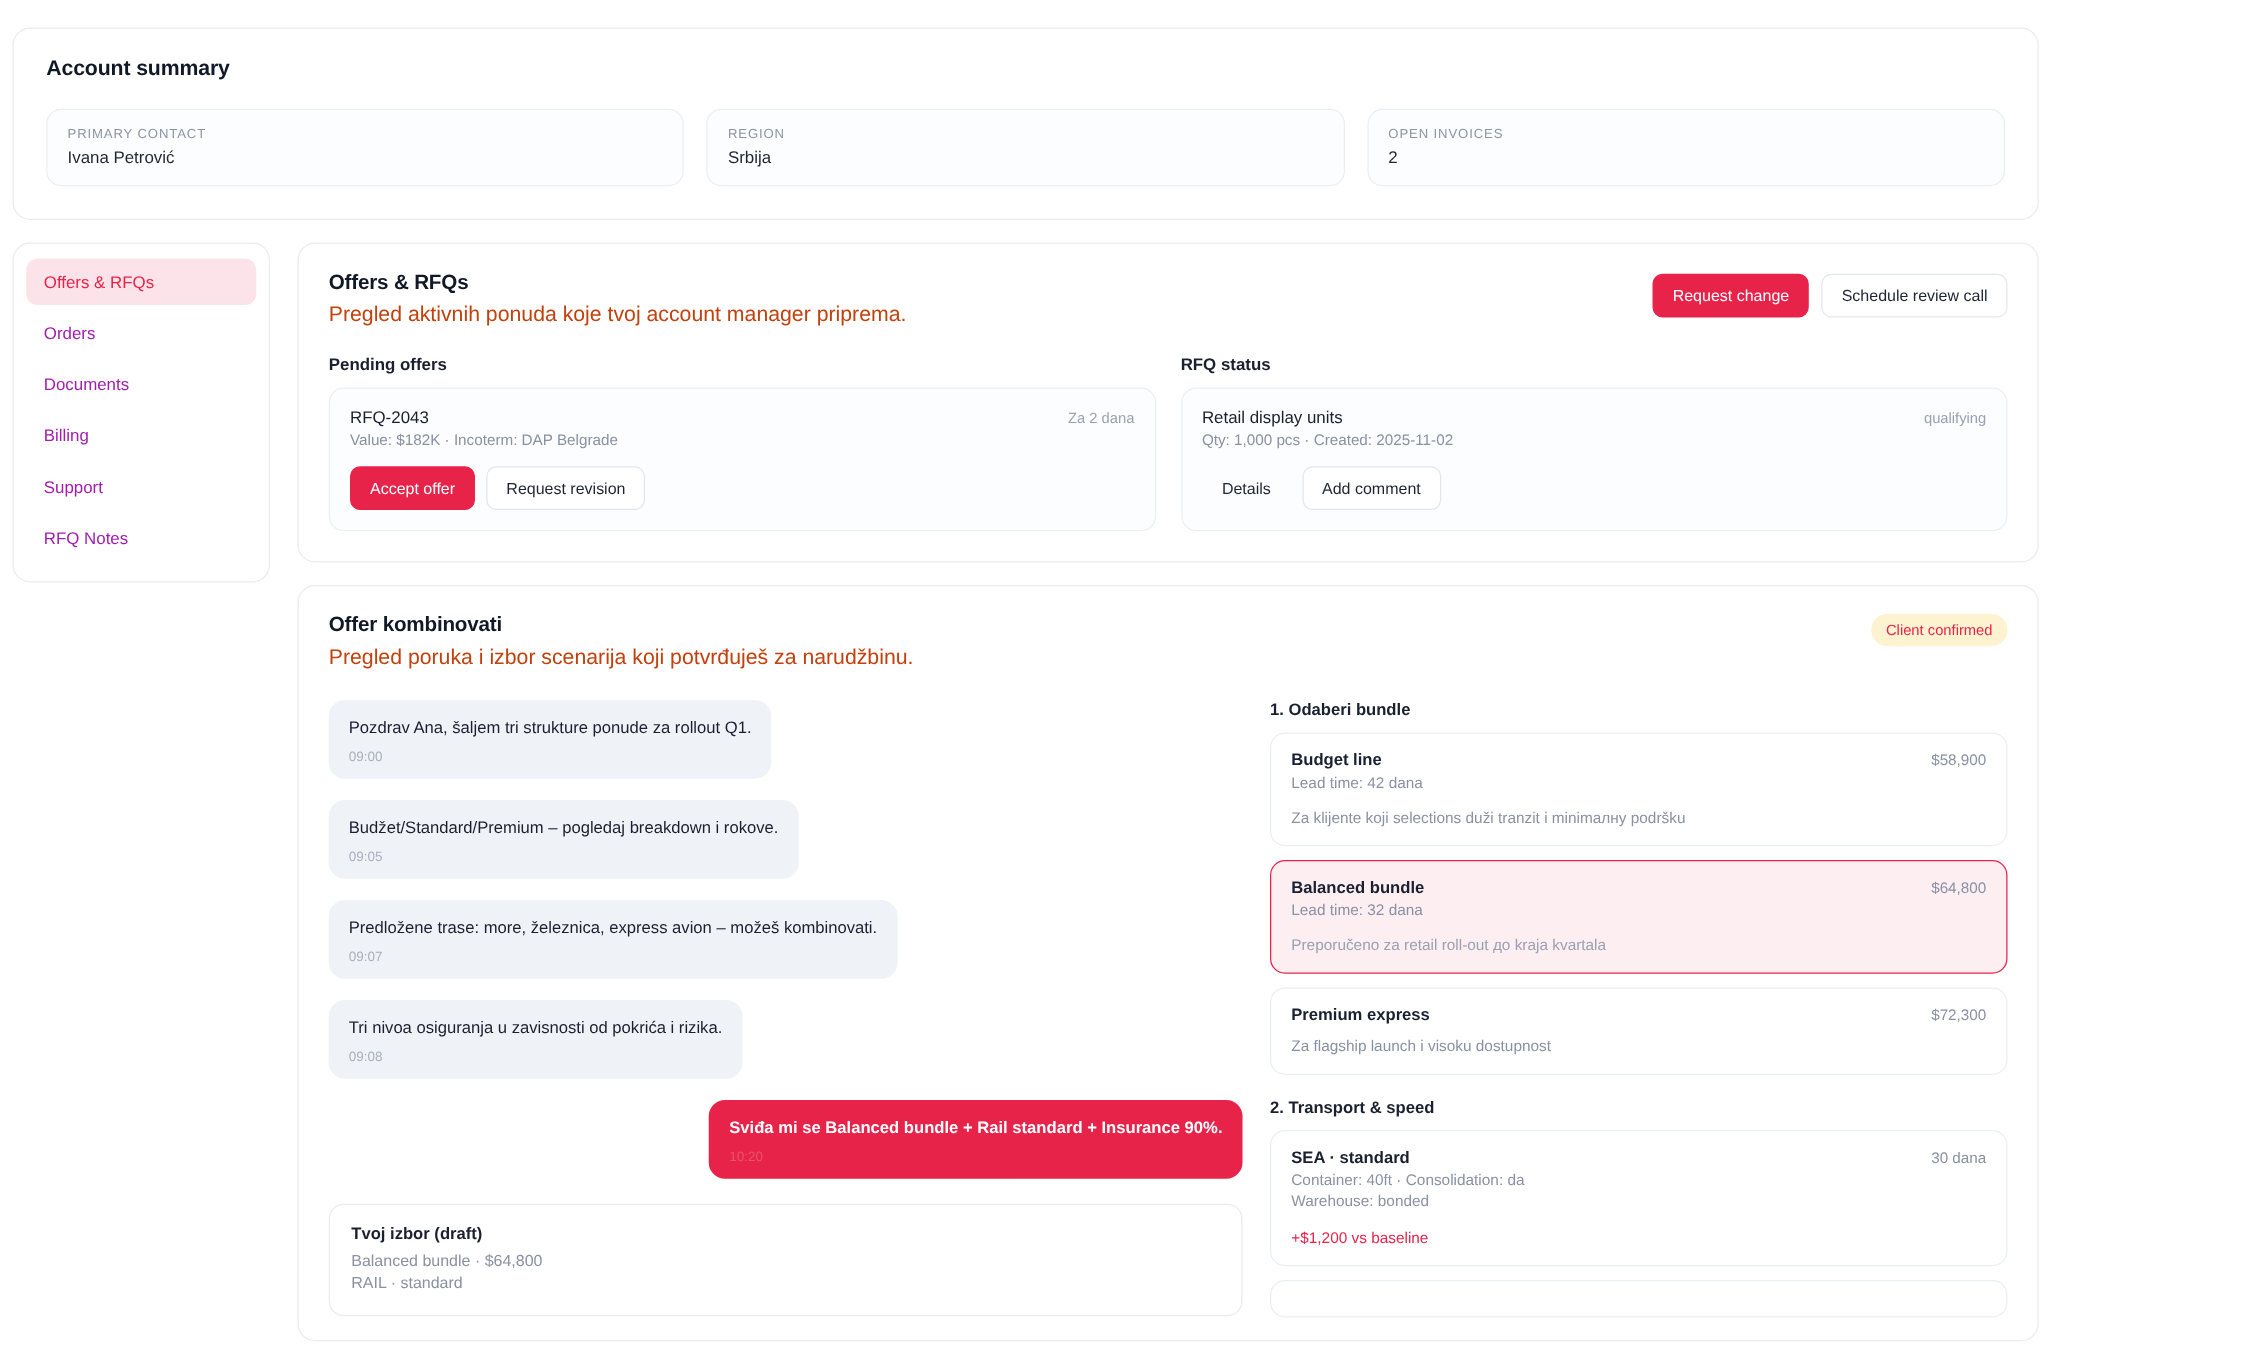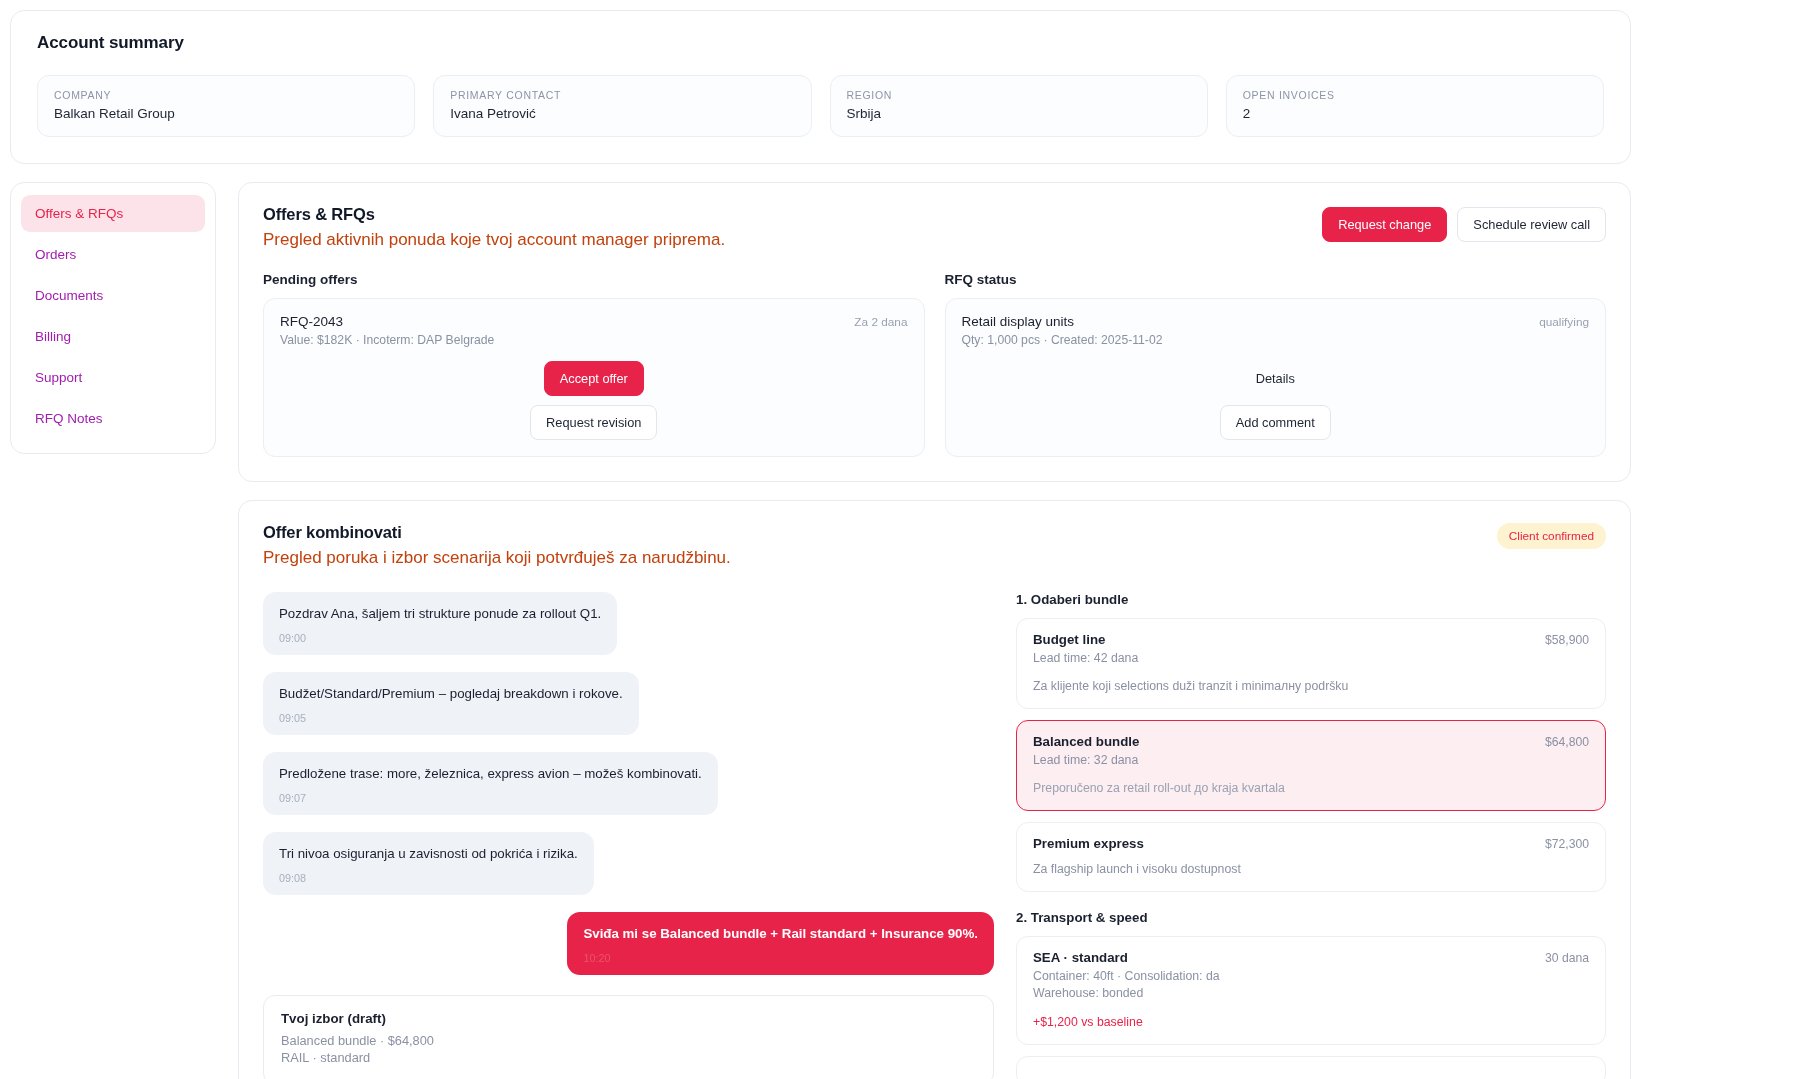--- a/index.html
+++ b/index.html
@@ -6,21 +6,21 @@
   html, body {
     width: 1804px;
     height: 1079px;
     overflow: hidden;
     background: #ffffff;
     font-family: "Liberation Sans", sans-serif;
     color: #111827;
     -webkit-font-smoothing: antialiased;
   }
 
-  .page { width: 1641px; height: 1079px; padding: 10px 10px 0 10px; }
+  .page { width: 1641px; height: 1079px; padding: 22px 10px 0 10px; }
 
   
   .card {
     background: #ffffff;
     border: 1px solid #E9EBF0;
     border-radius: 14px;
   }
 
   
   .acct {
@@ -120,21 +120,21 @@
     border-radius: 12px;
     background: #FCFDFE;
     padding: 15px 16px 16px 16px;
   }
   .panel-top { display: flex; align-items: flex-start; }
   .panel-name {
     font-size: 13.5px; font-weight: 400; color: #1B2030; flex: 1 1 auto;
   }
   .panel-meta-r { font-size: 11.8px; color: #9AA1B2; padding-top: 1px; }
   .panel-meta { font-size: 12.2px; color: #8A91A3; margin-top: 4px; }
-  .panel-btns { display: flex; gap: 9px; margin-top: 14px; align-items: center; flex-direction: column; }
+  .panel-btns { display: flex; gap: 9px; margin-top: 14px; align-items: center; }
 
   
   .selections { padding: 22px 24px 0 24px; }
   .sel-head { display: flex; align-items: flex-start; }
   .badge {
     background: #FDF3D0;
     color: #E8234A;
     font-size: 11.8px;
     padding: 6px 12px;
     border-radius: 999px;
@@ -199,24 +199,20 @@
 </style>
 </head>
 <body>
 
 <div class="page">
 
   <div class="card acct">
     <div class="acct-title">Account summary</div>
     <div class="acct-grid">
       <div class="stat">
-        <div class="stat-label">COMPANY</div>
-        <div class="stat-value">Balkan Retail Group</div>
-      </div>
-      <div class="stat">
         <div class="stat-label">PRIMARY CONTACT</div>
         <div class="stat-value">Ivana Petrović</div>
       </div>
       <div class="stat">
         <div class="stat-label">REGION</div>
         <div class="stat-value">Srbija</div>
       </div>
       <div class="stat">
         <div class="stat-label">OPEN INVOICES</div>
         <div class="stat-value">2</div>

